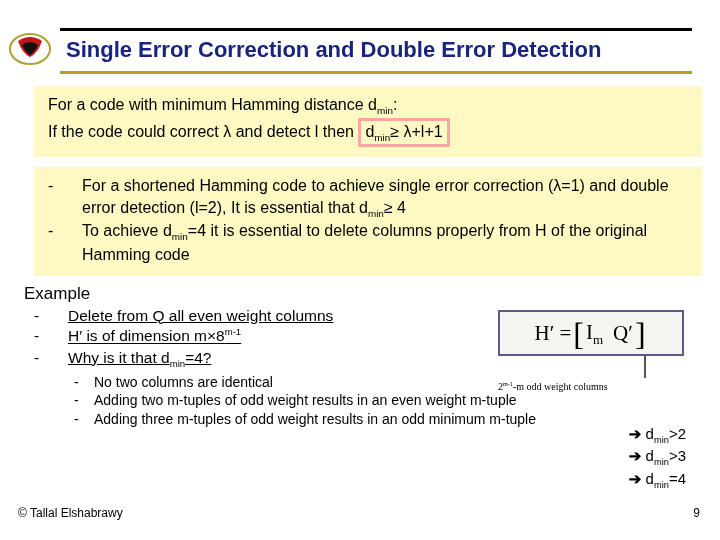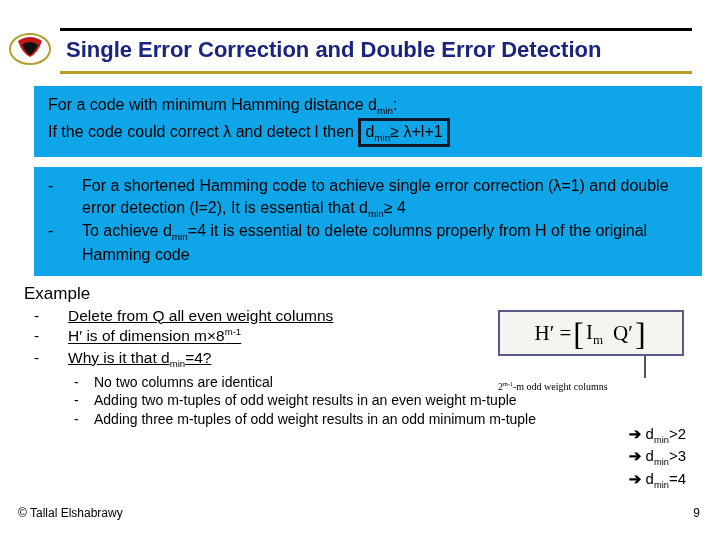--- a/index.html
+++ b/index.html
@@ -5,23 +5,23 @@
   * { box-sizing: border-box; margin: 0; padding: 0; }
   html, body { width: 720px; height: 540px; font-family: Arial, Helvetica, sans-serif; background: #fff; color: #000; }
   .slide { width: 720px; height: 540px; position: relative; }
   .topbar { height: 28px; }
   .rule-top { border-top: 3px solid #000; margin: 0 28px 0 60px; }
   .title-row { display: flex; align-items: center; padding: 0 20px 0 8px; }
   .logo { width: 44px; height: 36px; position: relative; margin-right: 14px; }
   .logo svg { width: 44px; height: 36px; }
   .title { font-size: 22px; font-weight: bold; color: #1a237e; padding-top: 2px; }
   .rule-bottom { border-top: 3px solid #b89c23; margin: 4px 28px 0 60px; }
-  .panel { background: #0ea5e9; margin: 12px 18px 8px 34px; padding: 8px 10px 10px 14px; font-size: 16px; line-height: 1.35; }
+  .panel { background: #fef9c3; margin: 12px 18px 8px 34px; padding: 8px 10px 10px 14px; font-size: 16px; line-height: 1.35; }
   .panel2 { margin-top: 10px; }
-  .boxed { border: 3px solid #0f172a; padding: 0 4px; display: inline-block; }
+  .boxed { border: 3px solid #fca5a5; padding: 0 4px; display: inline-block; }
   sub { font-size: 0.62em; vertical-align: sub; }
   sup { font-size: 0.62em; vertical-align: super; }
   ul.bul { list-style: none; padding-left: 0; }
   ul.bul > li { display: flex; }
   ul.bul > li .dash { width: 34px; flex: none; }
   ul.bul > li .content { flex: 1; }
   .example-head { font-size: 17px; font-weight: normal; margin: 8px 0 2px 24px; }
   .example-area { position: relative; margin: 2px 18px 0 34px; font-size: 15.5px; line-height: 1.35; }
   ul.ex { list-style: none; }
   ul.ex > li { display: flex; }

